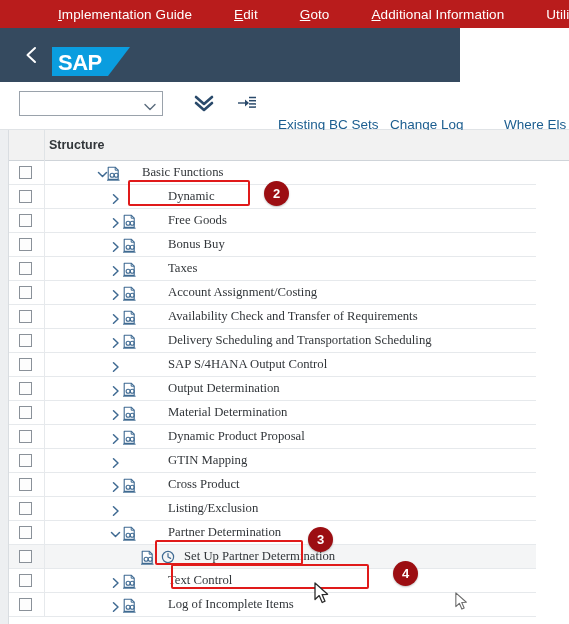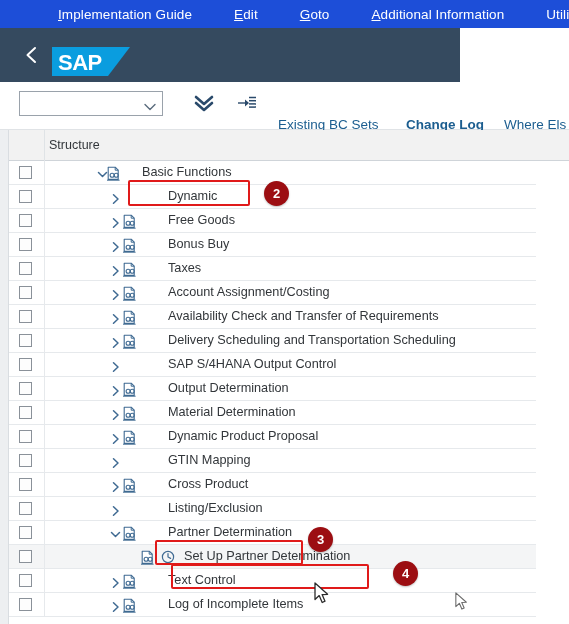--- a/index.html
+++ b/index.html
@@ -8,21 +8,21 @@
     width: 569px; height: 624px;
     overflow: hidden;
     background: #ffffff;
     font-family: "Liberation Sans", sans-serif;
   }
   #app { position: relative; width: 569px; height: 624px; overflow: hidden; }
 
   
   .menubar {
     position: absolute; top: 0; left: 0; width: 569px; height: 28px;
-    background: #1d4ed8;
+    background: #b91c1c;
     display: flex; align-items: center;
     color: #ffffff;
     gap: 24px;
   }
   .burger {
     width: 20px; height: 14px; margin-left: 13px; margin-right: 12px;
     display: flex; flex-direction: column; justify-content: space-between;
     cursor: pointer;
   }
   .burger i { display:block; height: 2px; background: #e8ecef; border-radius: 1px; }
@@ -75,36 +75,37 @@
   .tablearea {
     position: absolute; top: 130px; left: 0; width: 569px; height: 494px;
     background: #ffffff; overflow: hidden;
   }
   .leftstrip {
     position: absolute; left: 0; top: 0; width: 9px; height: 494px;
     background: #edeff1; border-right: 1px solid #d9dde1;
   }
   .colhdr {
     position: absolute; left: 9px; top: 0; width: 560px; height: 31px;
-    background: #f2f2f2; border-bottom: 1px solid #cfd4d9;
+    background: #f2f2f2; border-bottom: 1px solid #cfd4d9; font-weight: bold;
   }
   .colhdr-cbcell {
     position: absolute; left: 0; top: 0; width: 36px; height: 31px;
     border-right: 1px solid #dfe3e6;
   }
   .colhdr-title {
     position: absolute; left: 40px; top: 8px;
     font-size: 12.5px; color: #32363a;
   }
 
   .rows { position: absolute; left: 9px; top: 31px; width: 560px; }
   .row {
     position: relative; height: 24px; width: 527px;
     border-bottom: 1px solid #e6e9ec;
     background: #ffffff;
+    font-family: Liberation Serif, serif;
   }
   .row.sel { background: #f4f5f6; }
   .cbcell {
     position: absolute; left: 0; top: 0; width: 36px; height: 23px;
     border-right: 1px solid #e6e9ec;
   }
   .cb {
     position: absolute; left: 10px; top: 5px;
     width: 13px; height: 13px;
     border: 1px solid #8a9199; background: #fdfdfd;
@@ -188,21 +189,21 @@
       <line x1="1" y1="7" x2="8" y2="7" stroke="#2a4a6b" stroke-width="1.4"></line>
       <polygon points="8,3.6 12,7 8,10.4" fill="#2a4a6b"></polygon>
       <line x1="12" y1="1.5" x2="19" y2="1.5" stroke="#2a4a6b" stroke-width="1.5"></line>
       <line x1="12" y1="4.7" x2="19" y2="4.7" stroke="#2a4a6b" stroke-width="1.5"></line>
       <line x1="12" y1="7.9" x2="19" y2="7.9" stroke="#2a4a6b" stroke-width="1.5"></line>
       <line x1="12" y1="11.1" x2="19" y2="11.1" stroke="#2a4a6b" stroke-width="1.5"></line>
     </svg>
   </div>
 
   <div class="tbtext dk" style="left:278px;">Existing BC Sets</div>
-  <div class="tbtext dk" style="left:406px;font-weight:bold;">Change Log</div>
+  <div class="tbtext dk" style="left:390px;">Change Log</div>
   <div class="tbtext dk" style="left:504px;">Where Els</div>
 
   <div class="tablearea">
     <div class="leftstrip"></div>
 
     <div class="colhdr">
       <div class="colhdr-cbcell"></div>
       <div class="colhdr-title">Structure</div>
     </div>
 

